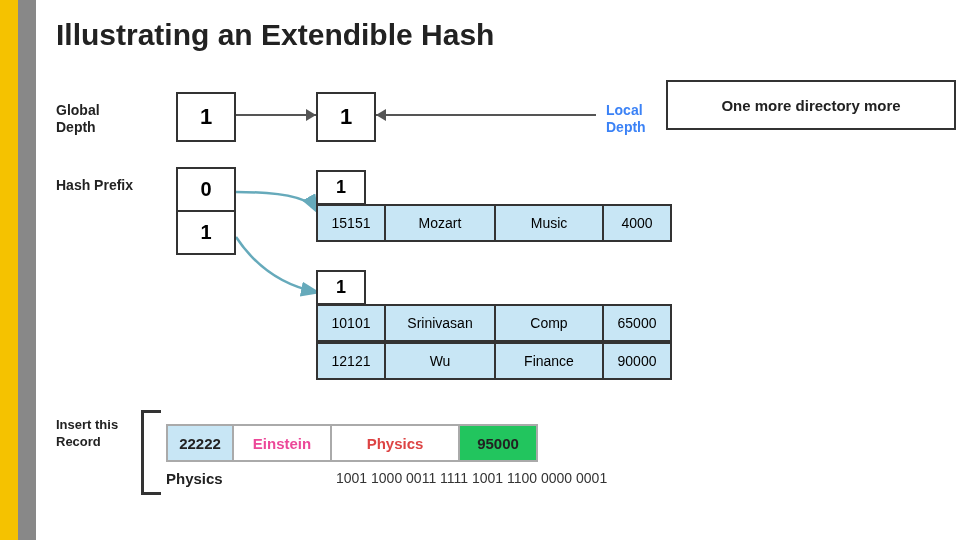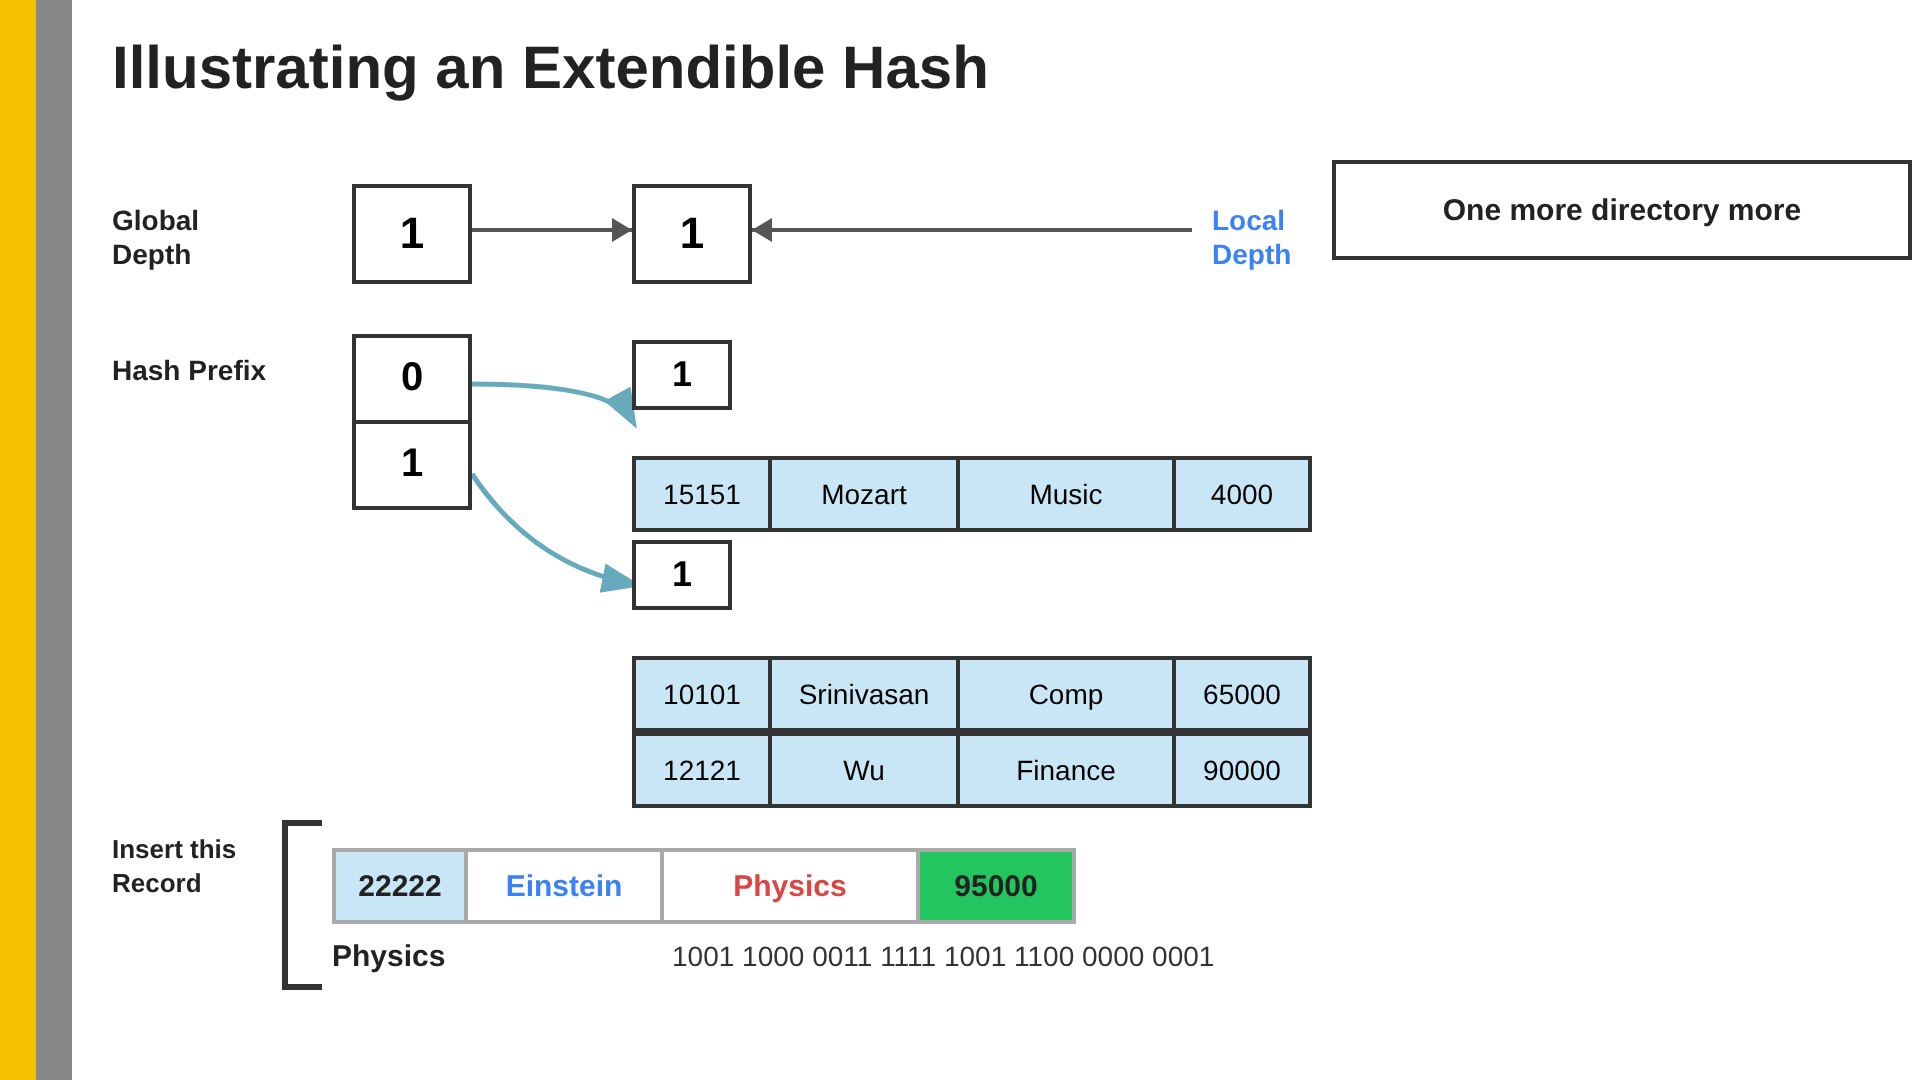--- a/index.html
+++ b/index.html
@@ -178,24 +178,23 @@
     }
     .data-cell {
       height: 38px;
       border: 2px solid #333;
       display: flex; align-items: center; justify-content: center;
       font-size: 14px;
       background: #c8e6f5;
       margin-right: -2px;
       padding: 0 6px;
       white-space: nowrap;
-      margin-top: 24px;
     }
     .data-cell-w1 { width: 70px; }
-    .data-cell-w2 { width: 96px; text-align: center; }
+    .data-cell-w2 { width: 112px; text-align: center; }
     .data-cell-w3 { width: 110px; }
     .data-cell-w4 { width: 70px; }
 
     
     .insert-label {
       position: absolute;
       left: 10px; top: 355px;
       font-size: 13px;
       font-weight: bold;
       color: #222;
@@ -219,21 +218,21 @@
     }
     .insert-cell {
       height: 38px;
       border: 2px solid #aaa;
       display: flex; align-items: center; justify-content: center;
       font-size: 15px; font-weight: bold;
       margin-right: -2px;
       padding: 0 8px;
     }
     .insert-cell-id { background: #c8e6f5; width: 68px; color: #222; }
-    .insert-cell-name { background: #fff; width: 100px; color: #3b82f6; }
+    .insert-cell-name { background: #fff; width: 100px; color: #ec4899; }
     .insert-cell-dept { background: #fff; width: 130px; color: #d44; }
     .insert-cell-sal { background: #22c55e; width: 80px; color: #222; }
 
     
     .physics-text {
       position: absolute;
       left: 120px; top: 408px;
       font-size: 15px;
       font-weight: bold;
       color: #222;

